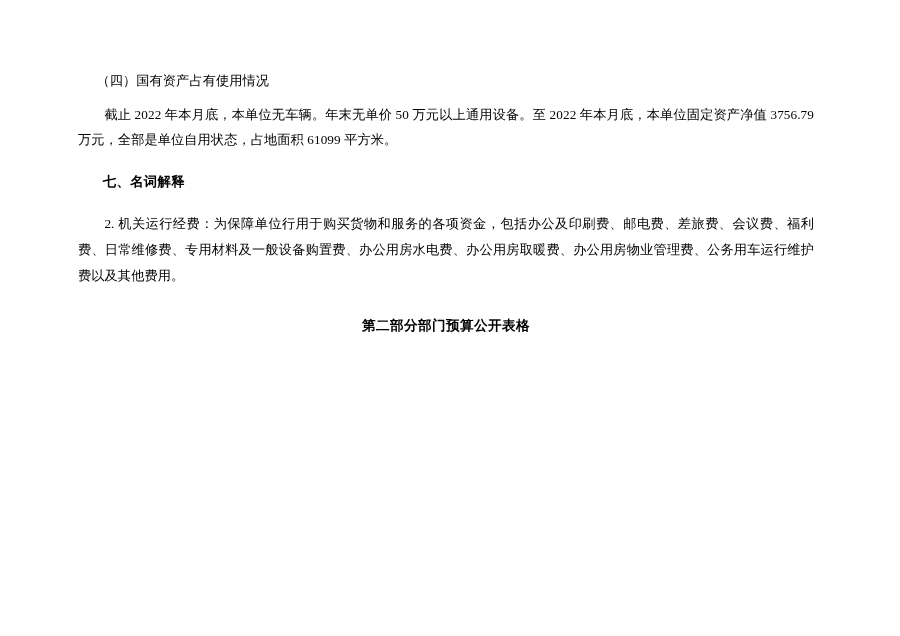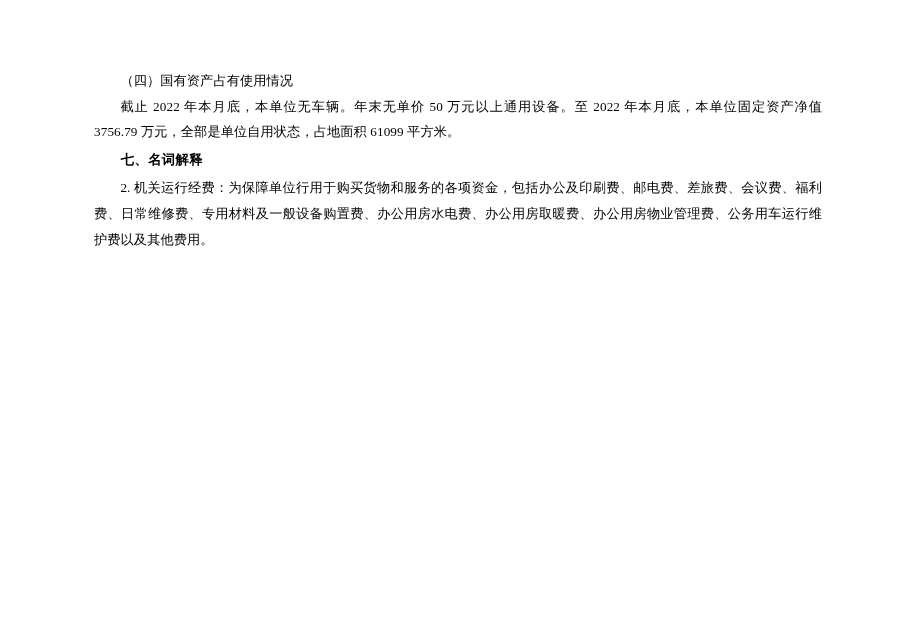--- a/index.html
+++ b/index.html
@@ -13,40 +13,40 @@
     font-family: "Liberation Serif", "DejaVu Serif", serif;
     color: #000000;
     overflow: hidden;
   }
   .page {
     position: relative;
     width: 900px;
     height: 468px;
     background: #ffffff;
     box-sizing: border-box;
-    padding: 68px 78px 0 94px;
+    padding: 68px 78px 0 70px;
   }
   .doc-body {
     font-size: 13.2px;
     line-height: 1.95;
     text-align: justify;
     text-justify: inter-ideograph;
     letter-spacing: 0.1px;
   }
   .para {
-    margin: 0;
+    margin: 8px;
     text-indent: 2em;
     text-align: justify;
   }
   .para-head {
     margin: 0;
     text-indent: 2em;
   }
   .section-title {
-    margin: 0;
+    margin: 6px;
     text-indent: 2em;
     font-weight: bold;
     font-family: "Liberation Sans", "DejaVu Sans", sans-serif;
     font-size: 13.4px;
     letter-spacing: 0.3px;
   }
   .center-title {
     margin: 0;
     text-align: center;
     font-weight: bold;
@@ -74,17 +74,18 @@
 
     <p class="section-title">七、名词解释</p>
 
     <div class="spacer-sm"></div>
 
 
     <p class="para">2. 机关运行经费：为保障单位行用于购买货物和服务的各项资金，包括办公及印刷费、邮电费、差旅费、会议费、福利费、日常维修费、专用材料及一般设备购置费、办公用房水电费、办公用房取暖费、办公用房物业管理费、公务用车运行维护费以及其他费用。</p>
 
     <div class="spacer-lg"></div>
 
+    <p class="center-title">第二部分部门预算公开表格</p>
 
     <div class="blank-area"></div>
 
   </div>
 </div>
 
 </body></html>

